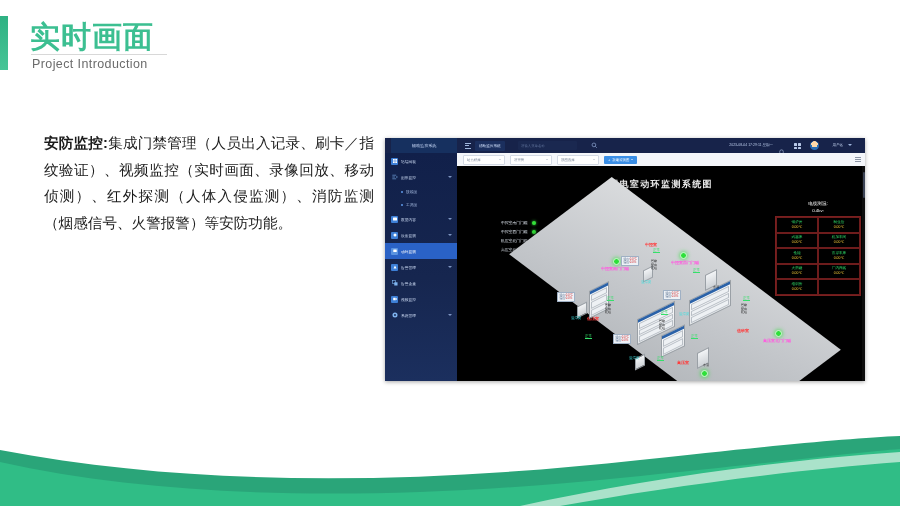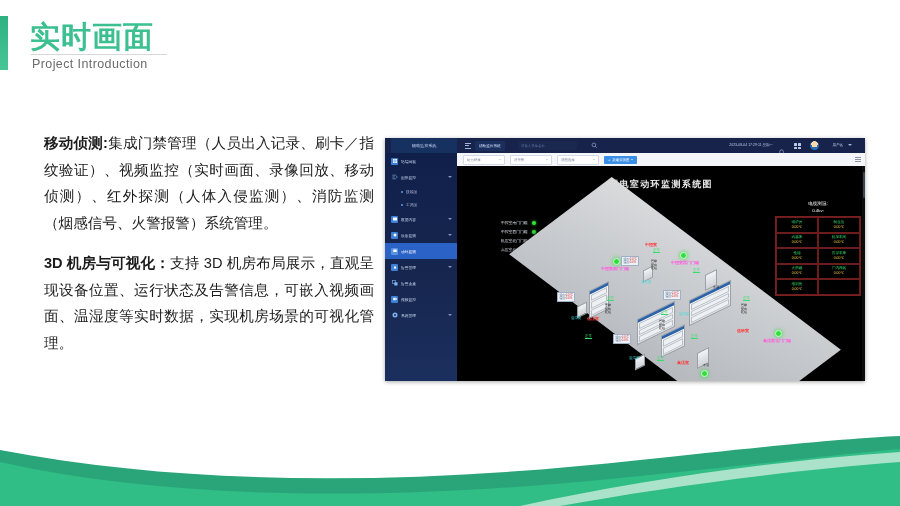--- a/index.html
+++ b/index.html
@@ -152,24 +152,21 @@
 </head>
 <body>
 
 <div class="hdr-bar"></div>
 <div class="hdr-title">实时画面</div>
 <div class="hdr-rule"></div>
 <div class="hdr-sub">Project Introduction</div>
 
 <div class="copy">
   <div class="para">
-    <b>移动侦测:</b><span>集成门禁管理（人员出入记录、刷卡／指纹验证）、视频监控（实时画面、录像回放、移动侦测）、红外探测（人体入侵监测）、消防监测（烟感信号、火警报警）系统管理。</span>
-  </div>
-  <div class="para">
-    <b>3D 机房与可视化：</b><span>支持 3D 机房布局展示，直观呈现设备位置、运行状态及告警信息，可嵌入视频画面、温湿度等实时数据，实现机房场景的可视化管理。</span>
+    <b>安防监控:</b><span>集成门禁管理（人员出入记录、刷卡／指纹验证）、视频监控（实时画面、录像回放、移动侦测）、红外探测（人体入侵监测）、消防监测（烟感信号、火警报警）等安防功能。</span>
   </div>
 </div>
 
 <div class="shot">
 
   <div class="topbar">
     <div class="brand">
       <span>辅助监控系统</span>
     </div>
     <div class="hamb">

